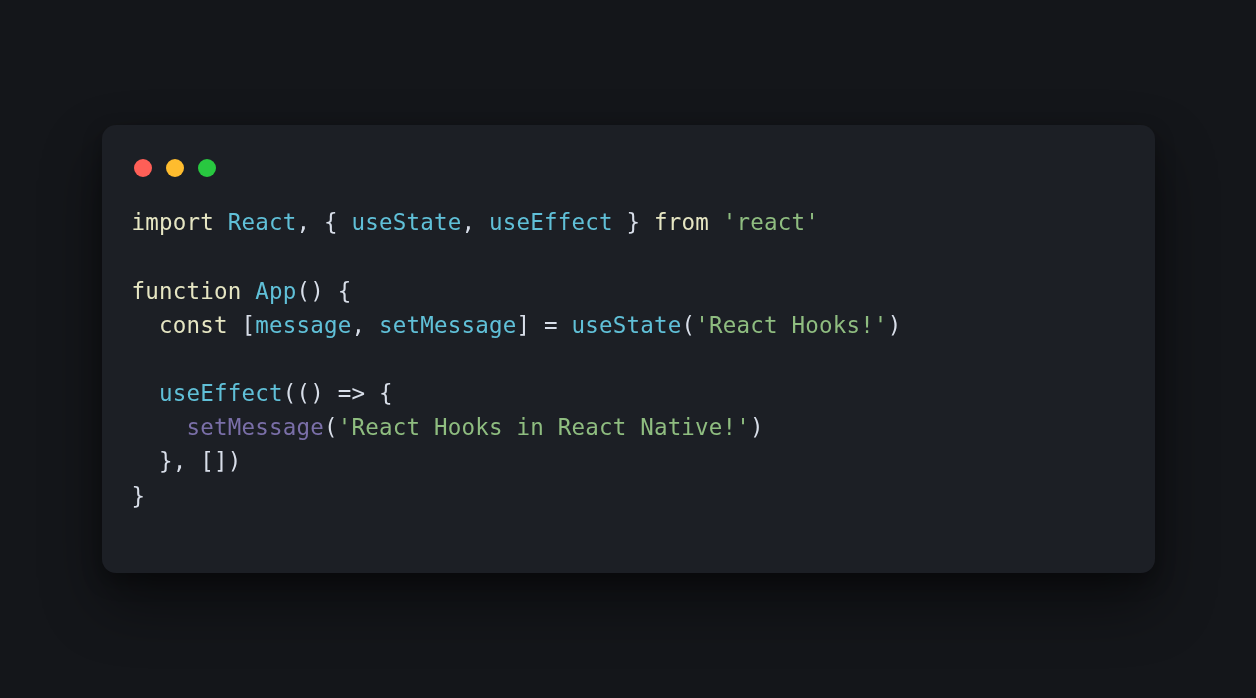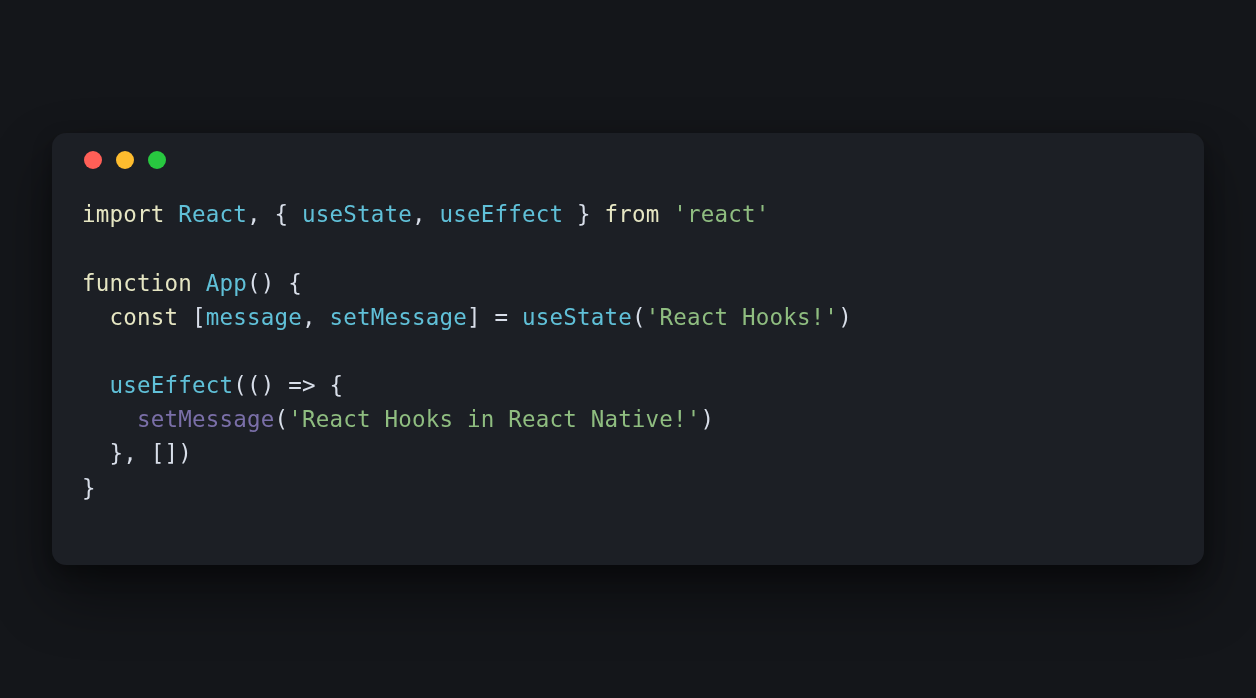--- a/index.html
+++ b/index.html
@@ -6,25 +6,25 @@
   body {
     width: 1256px;
     height: 698px;
     background: #14161a;
     display: flex;
     align-items: center;
     justify-content: center;
     font-family: "SF Mono", ui-monospace, Menlo, Monaco, Consolas, monospace;
   }
   .window {
-    width: 1152px;
+    width: 1053px;
     background: #1c1f25;
     border-radius: 14px;
     box-shadow: 0 30px 60px rgba(0,0,0,0.45), 0 8px 20px rgba(0,0,0,0.3);
-    padding: 14px 30px 60px 30px;
+    padding: 30px 30px 60px 30px;
   }
   .traffic-lights {
     display: flex;
     gap: 14px;
     padding: 4px 0 28px 2px;
   }
   .tl {
     width: 18px;
     height: 18px;
     border-radius: 50%;

